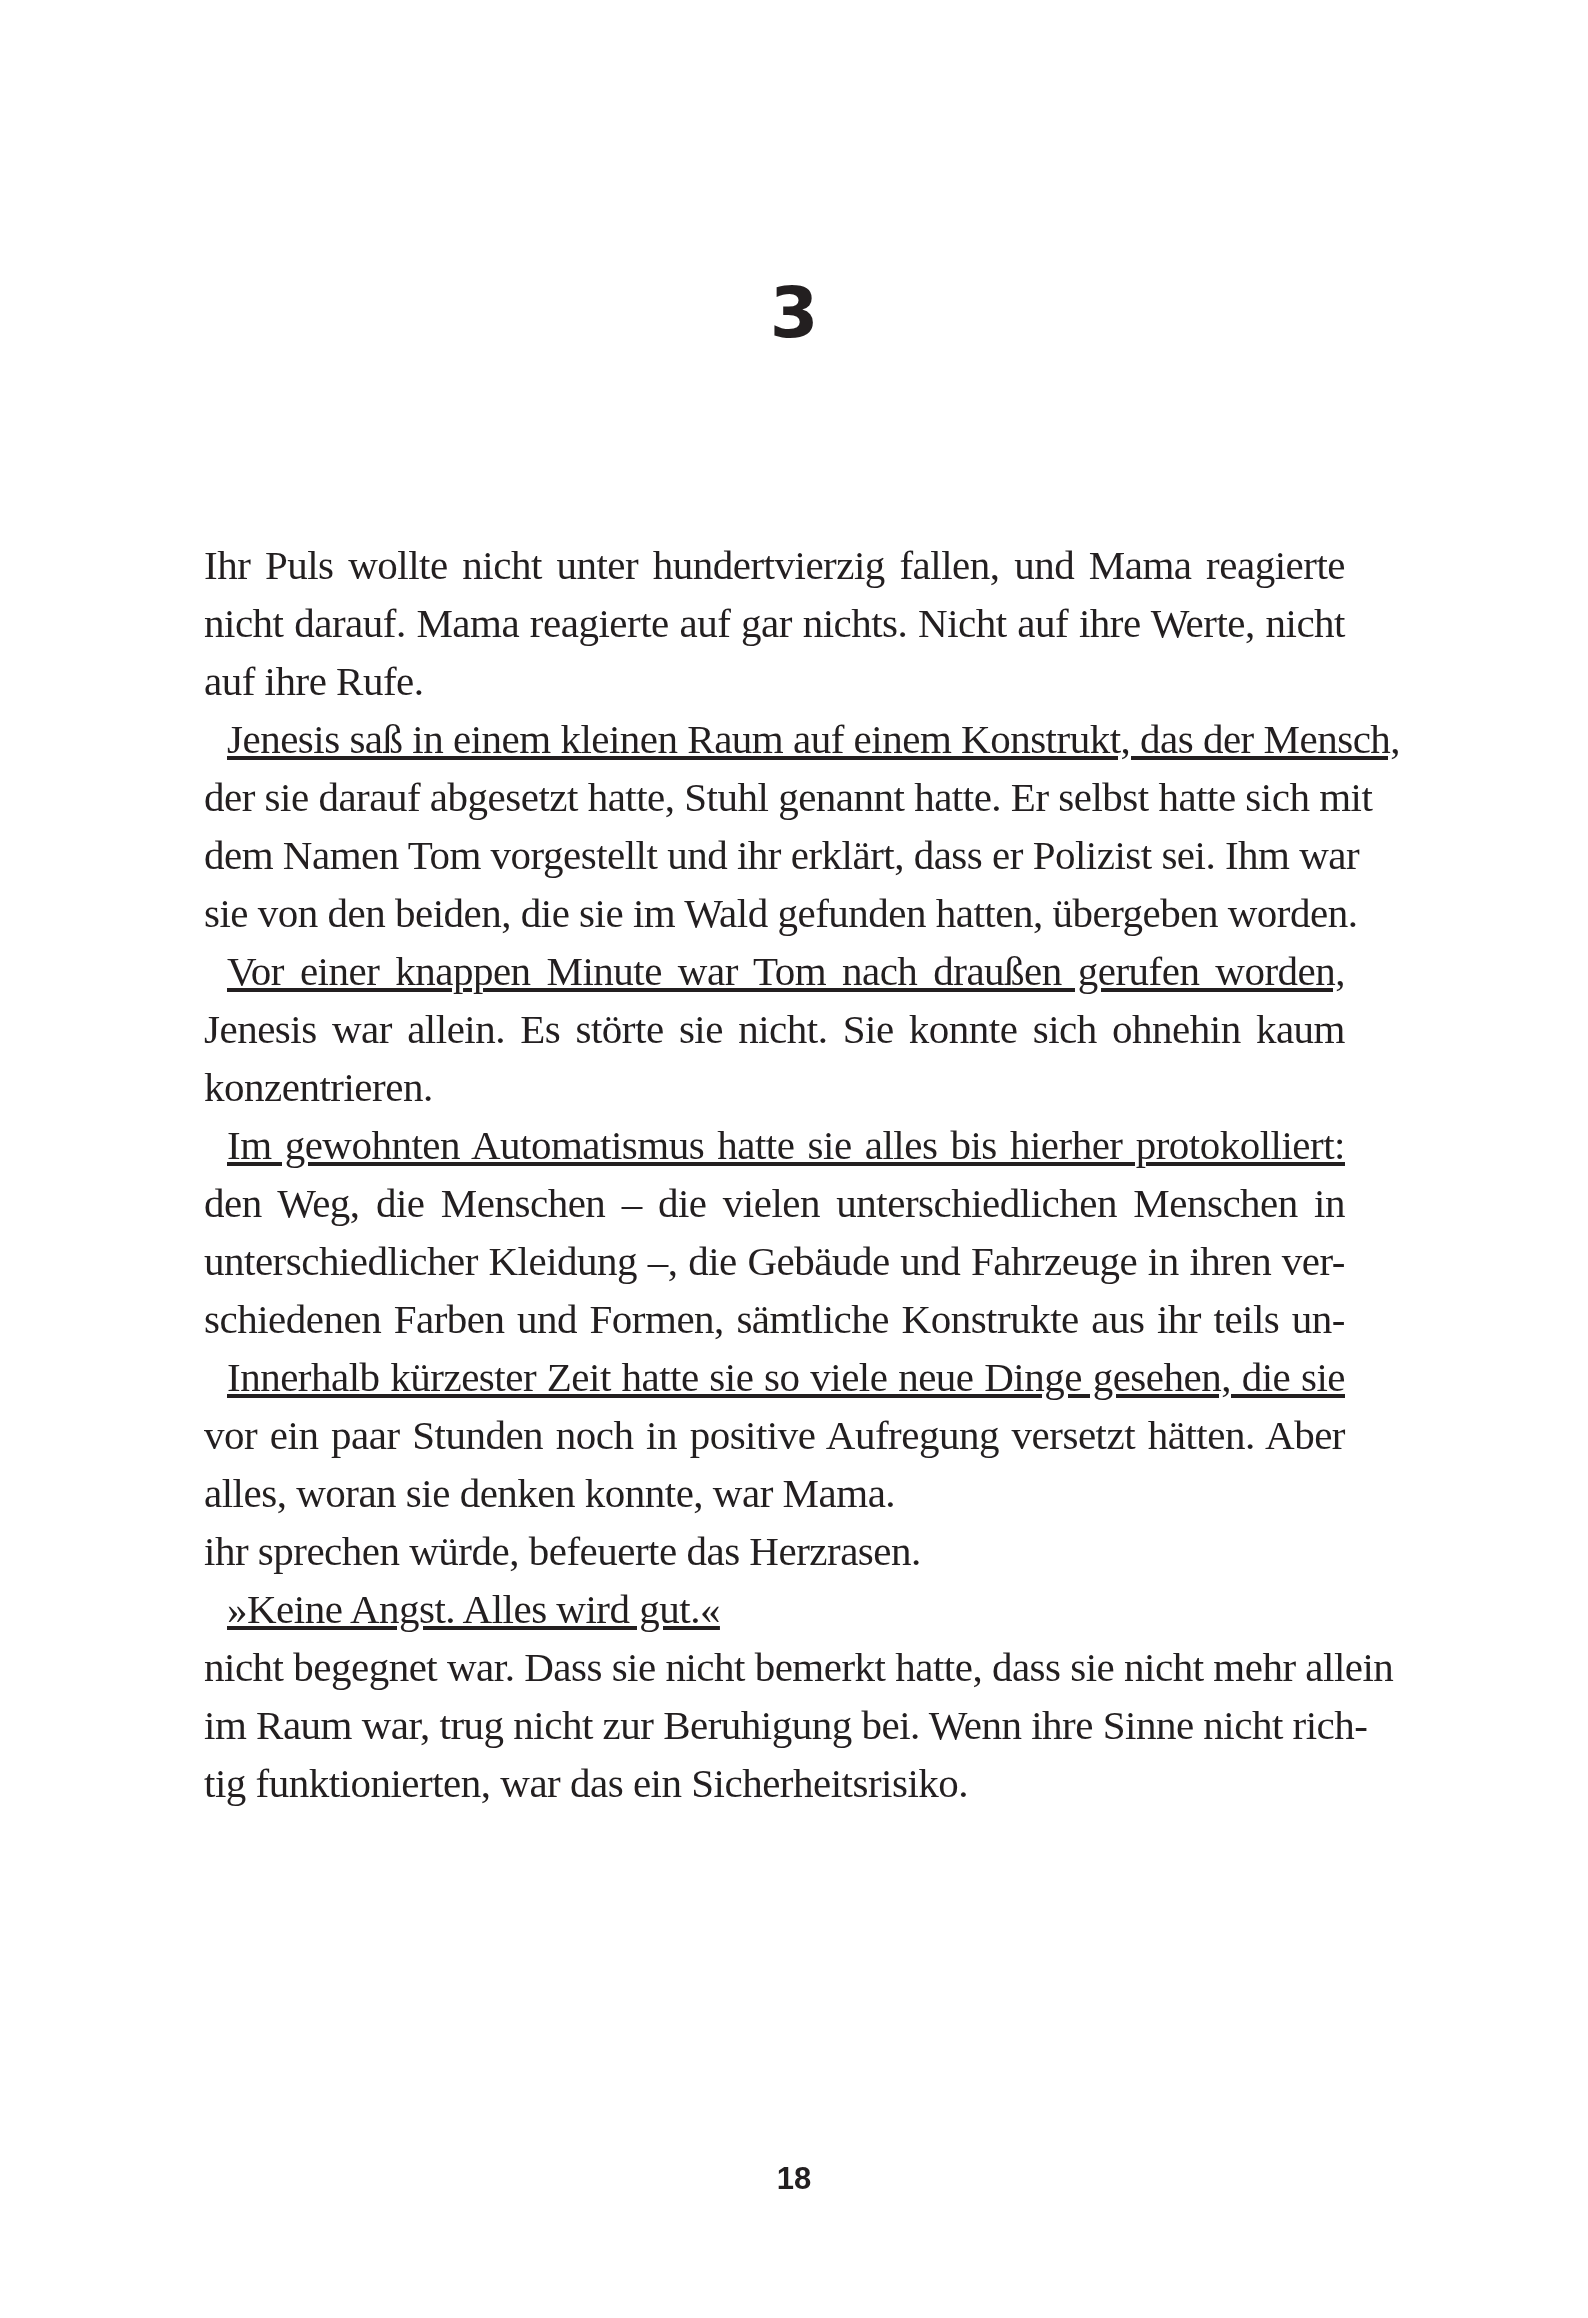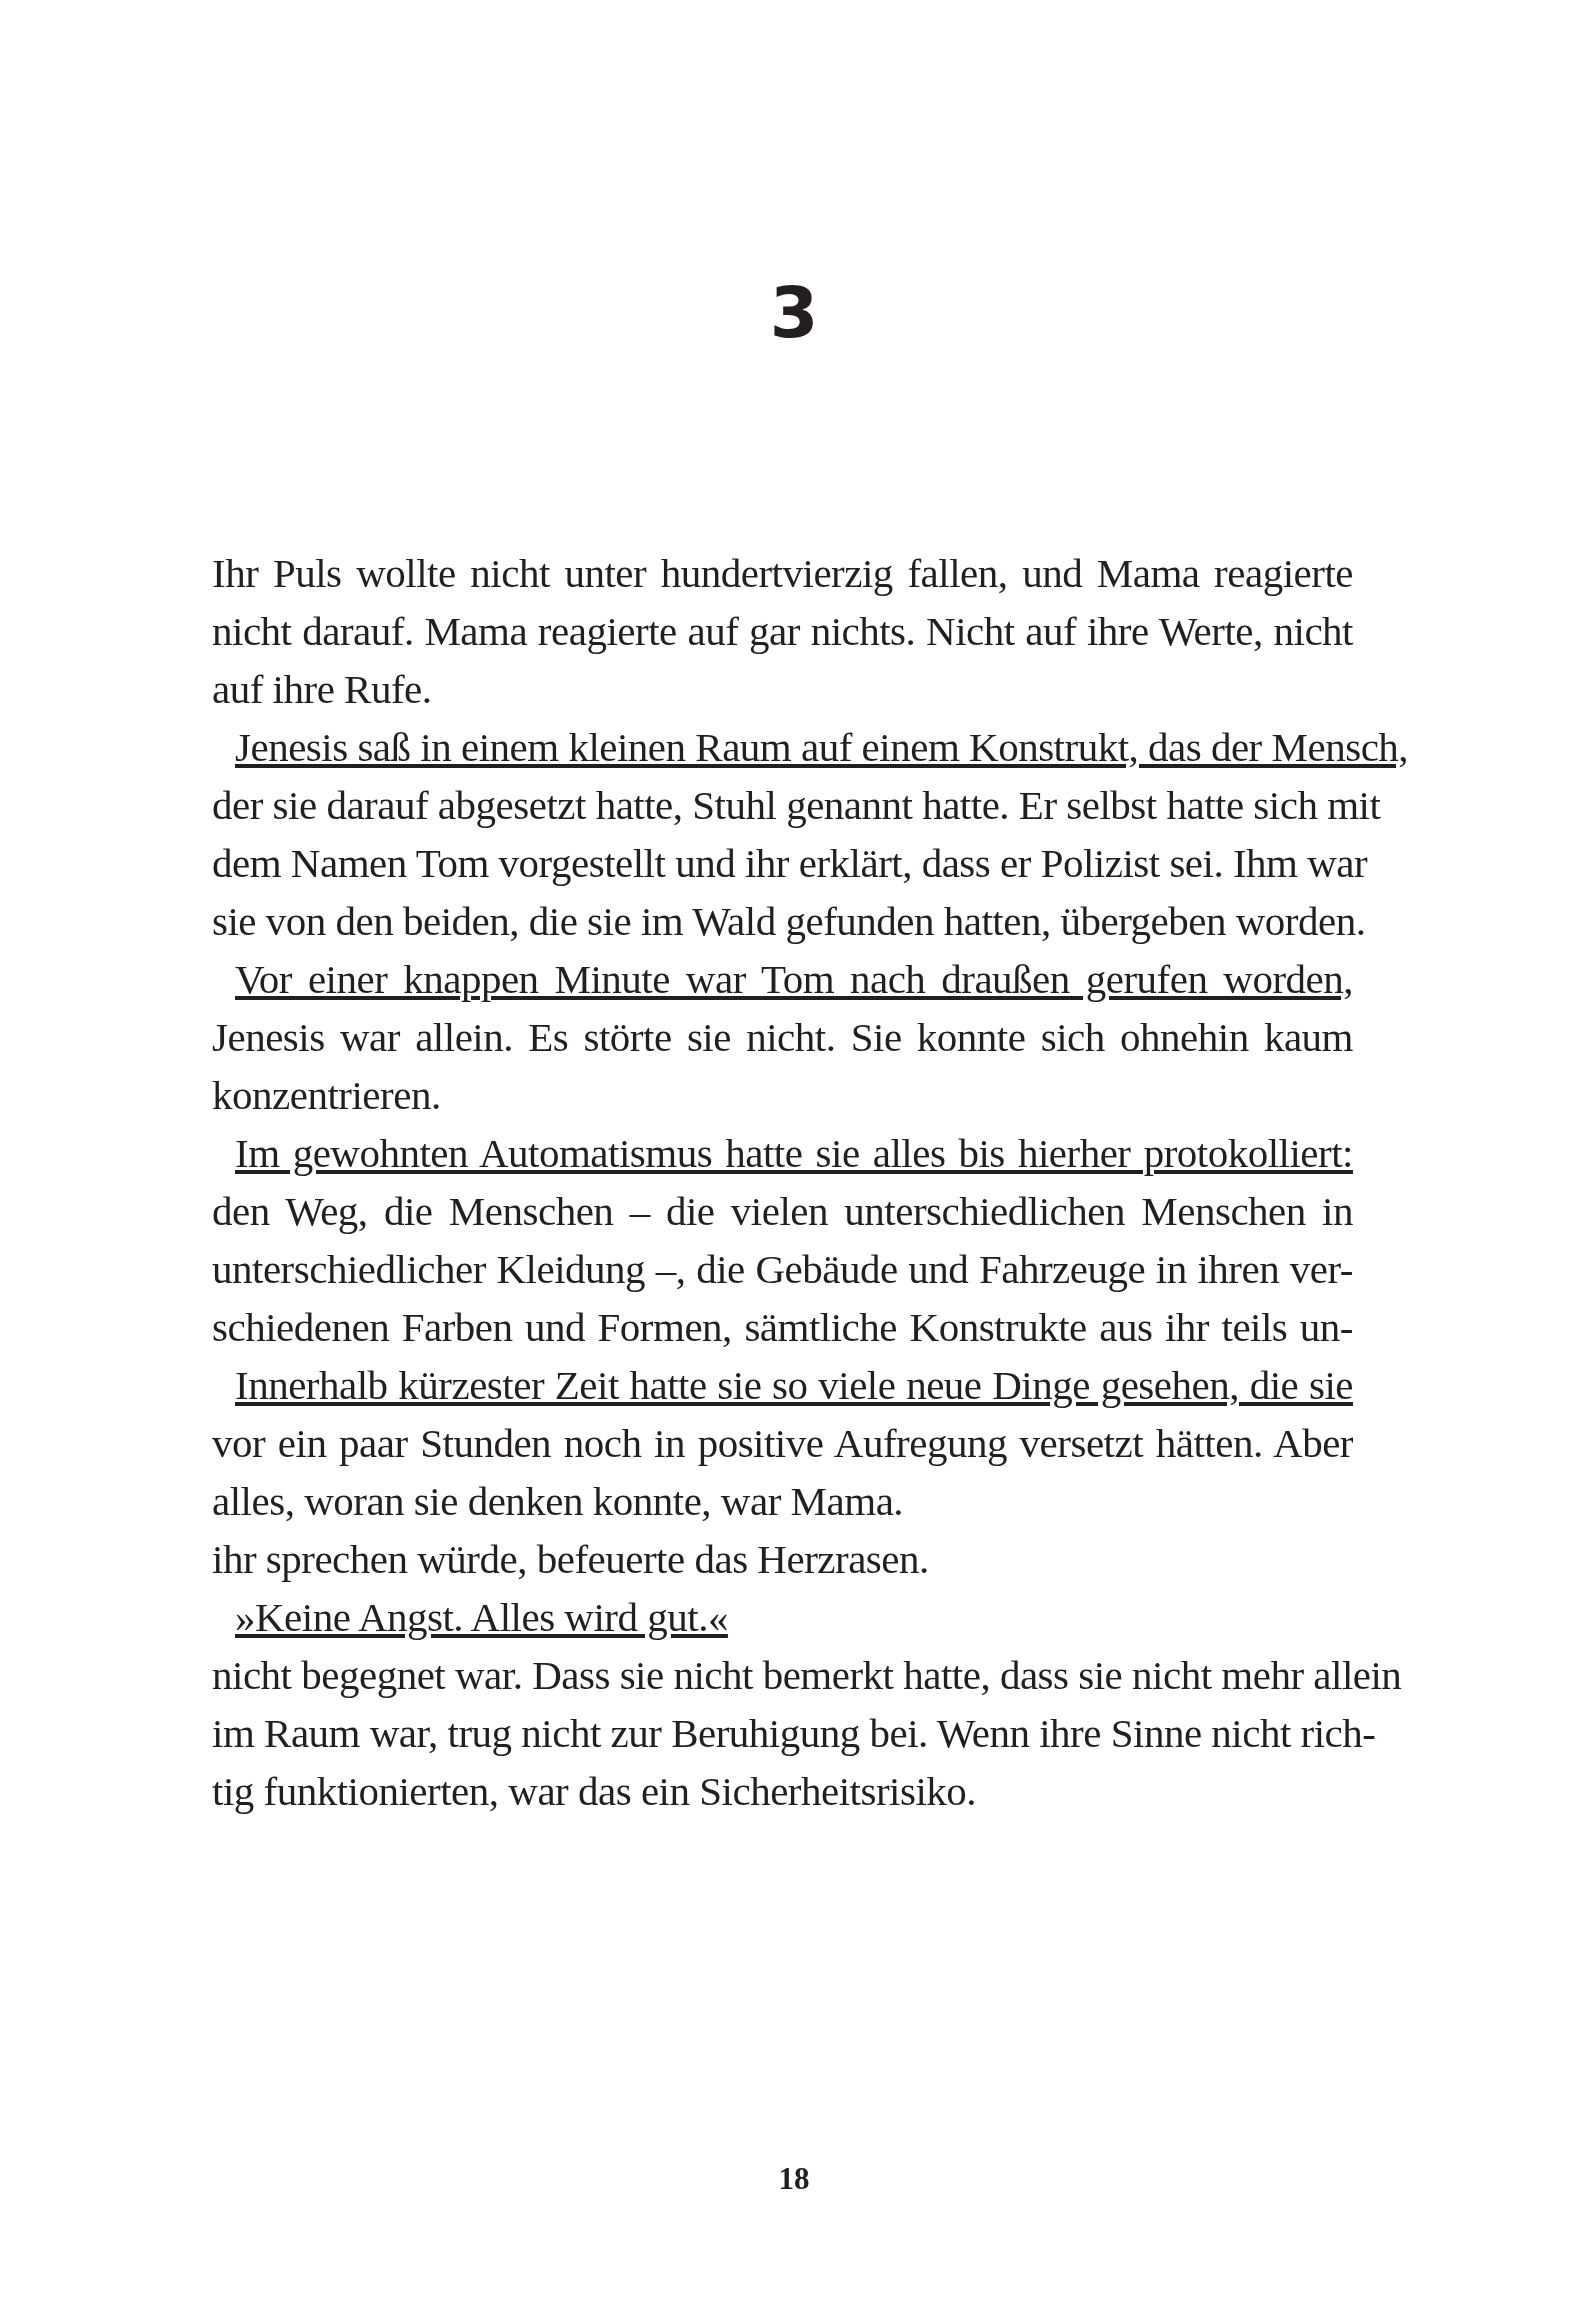--- a/index.html
+++ b/index.html
@@ -21,50 +21,49 @@
       top: 278px;
       text-align: center;
       font-family: "DejaVu Sans", sans-serif;
       font-size: 70px;
       font-weight: bold;
       line-height: 1;
       letter-spacing: 0;
     }
     .text-block {
       position: absolute;
-      left: 212px;
+      left: 204px;
       top: 536px;
       width: 1141px;
       font-family: "Liberation Serif", serif;
       font-size: 41px;
       line-height: 58px;
       text-align: justify;
       letter-spacing: -0.5px;
-      margin-top: 8px;
     }
     .line {
       display: block;
       white-space: nowrap;
       text-align-last: justify;
       height: 58px;
     }
     .line.last {
       text-align-last: left;
     }
     .line.indent {
       padding-left: 23px;
       text-decoration: underline;
     }
     .page-number {
       position: absolute;
       left: 0;
       width: 1588px;
       top: 2163px;
       text-align: center;
-      font-family: Liberation Serif, serif;
+      font-family: Liberation Sans, sans-serif;
       font-size: 31px;
       font-weight: bold;
       line-height: 1;
     }
   </style>
 </head>
 <body>
 
 <div class="chapter-number">3</div>
 

